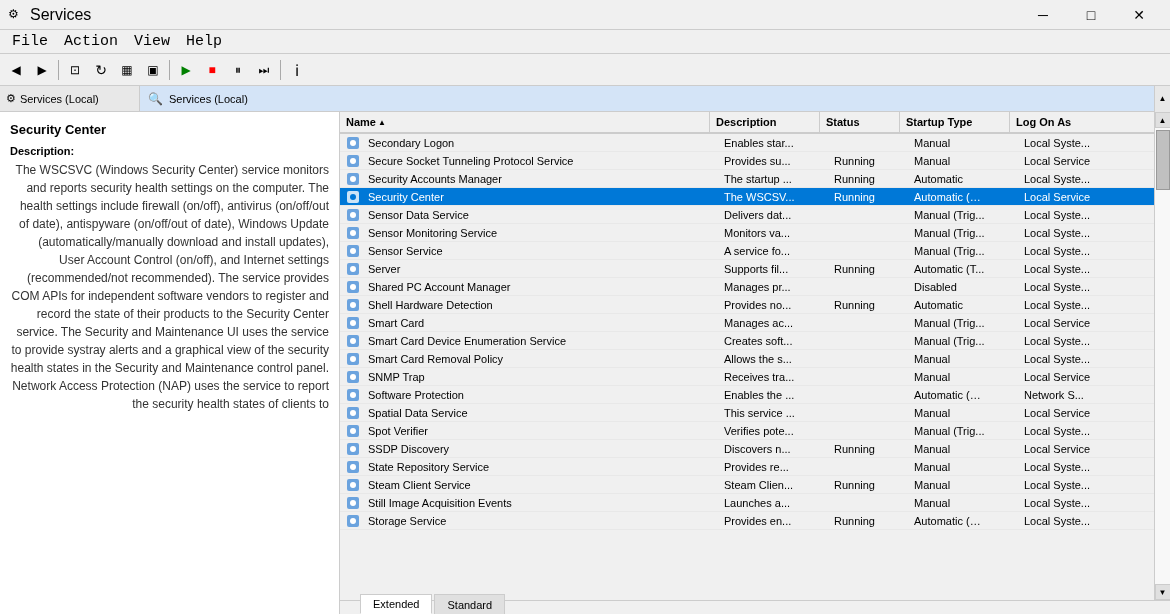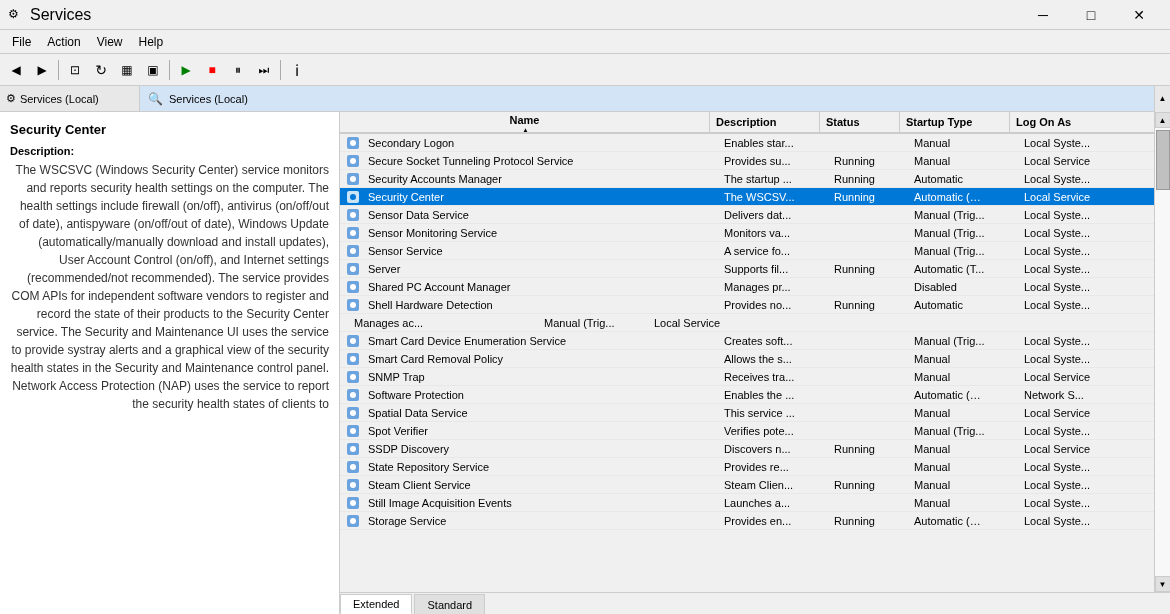--- a/index.html
+++ b/index.html
@@ -26,21 +26,22 @@
       background: #f0f0f0;
       display: flex;
       align-items: center;
       padding: 2px 4px;
       border-bottom: 1px solid #ccc;
       height: 24px;
     }
     .menu-item {
       padding: 2px 8px;
       cursor: pointer;
-      font-size: 12px;
+      font-size: 15px;
+      font-family: Liberation Mono, monospace;
     }
 
     .toolbar {
       background: #f0f0f0;
       display: flex;
       align-items: center;
       padding: 2px 4px;
       border-bottom: 1px solid #ccc;
       height: 32px;
       gap: 2px;
@@ -156,21 +157,21 @@
       font-weight: bold;
       border-right: 1px solid #ccc;
       cursor: pointer;
       white-space: nowrap;
       overflow: hidden;
       height: 100%;
       display: flex;
       align-items: center;
     }
     .th:last-child { border-right: none; }
-    .th-name { width: 370px; min-width: 370px; flex-direction: column; }
+    .th-name { width: 370px; min-width: 370px; }
     .th-desc { width: 110px; min-width: 110px; }
     .th-status { width: 80px; min-width: 80px; }
     .th-startup { width: 110px; min-width: 110px; }
     .th-logon { width: 130px; min-width: 130px; }
 
     .table-body { }
     .table-row {
       display: flex;
       align-items: center;
       height: 18px;
@@ -197,22 +198,23 @@
     .service-icon {
       width: 14px; height: 14px; min-width: 14px;
       display: flex; align-items: center; justify-content: center;
     }
 
     .tab-bar {
       display: flex;
       align-items: flex-end;
       background: #f0f0f0;
       border-top: 1px solid #ccc;
-      height: 22px;
+      height: 14px;
       padding-top: 2px;
+      padding-left: 20px;
     }
     .tab {
       padding: 2px 12px;
       font-size: 11px;
       cursor: pointer;
       border: 1px solid #ccc;
       border-bottom: none;
       background: #e0e0e0;
       margin-right: 2px;
       height: 20px;
@@ -470,20 +472,29 @@
   </svg>
                   </span>
       <span>Shell Hardware Detection</span>
     </div>
     <div class="td td-desc">Provides no...</div>
     <div class="td td-status">Running</div>
     <div class="td td-startup">Automatic</div>
     <div class="td td-logon">Local Syste...</div>
   </div>
               <div class="table-row">
+    <div class="td td-name">
+      <span class="service-icon">
+                    <svg width="14" height="14" viewBox="0 0 14 14" style="min-width:14px;">
+    <rect x="1" y="1" width="12" height="12" rx="2" fill="#4a90d9" opacity="0.8"></rect>
+    <circle cx="7" cy="7" r="3" fill="#fff"></circle>
+  </svg>
+                  </span>
+      <span>Smart Card</span>
+    </div>
     <div class="td td-desc">Manages ac...</div>
     <div class="td td-status"></div>
     <div class="td td-startup">Manual (Trig...</div>
     <div class="td td-logon">Local Service</div>
   </div>
               <div class="table-row">
     <div class="td td-name">
       <span class="service-icon">
                     <svg width="14" height="14" viewBox="0 0 14 14" style="min-width:14px;">
     <rect x="1" y="1" width="12" height="12" rx="2" fill="#4a90d9" opacity="0.8"></rect>

